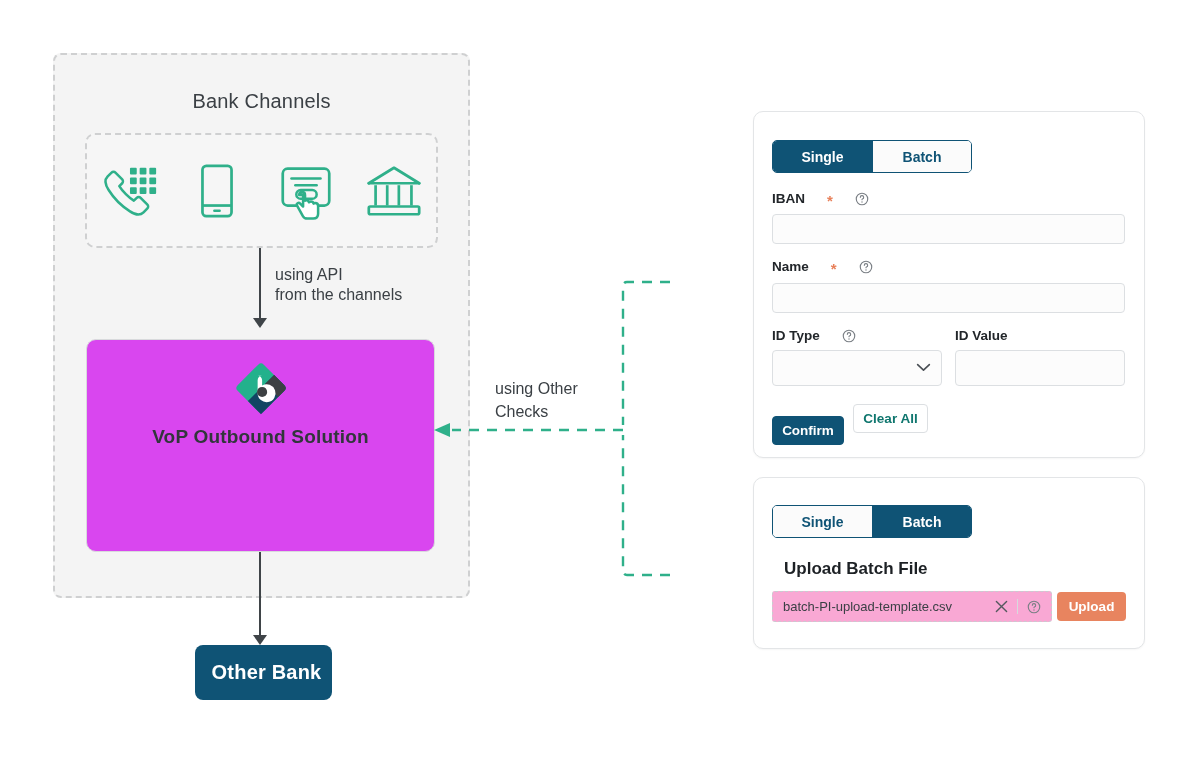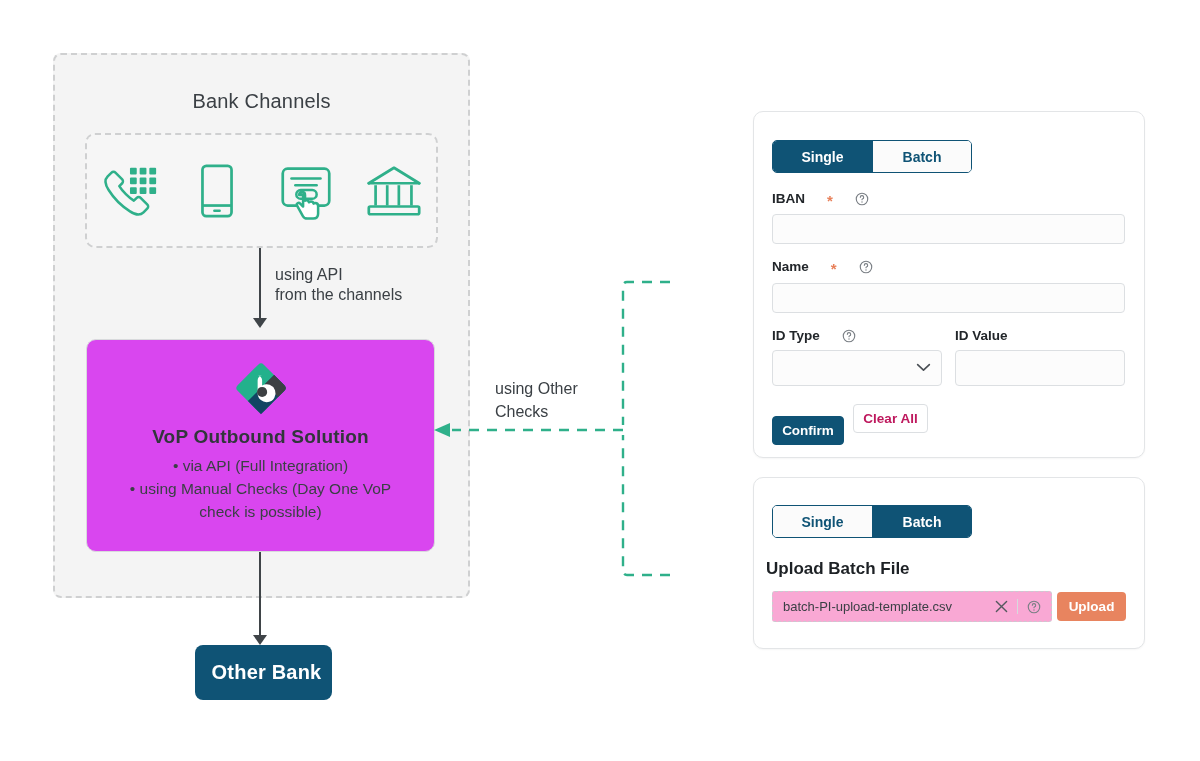--- a/index.html
+++ b/index.html
@@ -129,21 +129,21 @@
     border:1px solid #dcdfe2;border-radius:4px;box-sizing:border-box;
   }
   .chev{position:absolute;right:10px;top:12px;width:15px;height:9px;}
 
   .btn{
     position:absolute;height:29px;border-radius:4px;box-sizing:border-box;
     display:flex;align-items:center;justify-content:center;
     font-size:13.5px;font-weight:bold;cursor:pointer;
   }
   .btn-primary{background:#0f5375;color:#fff;border:1px solid #0f5375;}
-  .btn-ghost{background:#fff;color:#be185d;border:1px solid #dcdfe2;}
+  .btn-ghost{background:#fff;color:#0f766e;border:1px solid #dcdfe2;}
 
   .upload-title{
     position:absolute;font-size:17px;font-weight:bold;color:#1d2125;
   }
   .file-field{
     position:absolute;left:772px;top:591px;width:280px;height:31px;
     border:1px dashed #c9cccf;border-radius:3px;box-sizing:border-box;
     display:flex;align-items:center;padding:0 10px;background:#f9a8d4;
   }
   .file-name{font-size:13px;color:#3b4045;flex:1;white-space:nowrap;}
@@ -221,25 +221,20 @@
       <g transform="rotate(45 50 50)">
         <rect x="17" y="17" width="66" height="66" rx="7" fill="#23b18c"></rect>
         <path d="M50 17h26a7 7 0 0 1 7 7v59H50z" fill="#124563"></path>
         <path d="M50 17h26a7 7 0 0 1 7 7v16H50z" fill="#3c4043"></path>
       </g>
       <path d="M41 24c4.5 0 8 3.5 8 8v9.5a16 16 0 1 1-8 13.9V32c0-4.5 3.5-8 8-8z" fill="#ffffff" transform="translate(3,4)"></path>
       <circle cx="52" cy="57" r="9" fill="#3c4043"></circle>
       <circle cx="40" cy="27" r="1.2" fill="#ffffff" opacity="0"></circle>
     </svg>
     <div class="vop-title">VoP Outbound Solution</div>
-    <ul class="vop-bullets">
-      <li>•  via API (Full Integration)</li>
-      <li>•  using Manual Checks (Day One VoP</li>
-      <li>check is possible)</li>
-    </ul>
   </div>
 
   <div class="arrow-v2"></div>
   <div class="arrowhead-down" id="ah2"></div>
 
   <div class="other-bank">
     <span>Other Bank</span>
   </div>
 
   <svg class="teal-connector" viewBox="0 0 350 320" fill="none">
@@ -309,21 +304,21 @@
     <span>Clear All</span>
   </div>
 
   <div class="panel-card" id="card-batch"></div>
 
   <div class="tabs" style="left:772px;top:505px;">
     <div class="tab">Single</div>
     <div class="tab active">Batch</div>
   </div>
 
-  <div class="upload-title" style="left:766px;top:559px;">Upload Batch File</div>
+  <div class="upload-title" style="left:784px;top:559px;">Upload Batch File</div>
 
   <div class="file-field">
     <span class="file-name">batch-PI-upload-template.csv</span>
     <svg class="x-ico" viewBox="0 0 14 14" fill="none">
       <path d="M1.5 1.5 12.5 12.5M12.5 1.5 1.5 12.5" stroke="#55595e" stroke-width="1.5" stroke-linecap="round"></path>
     </svg>
     <div class="divider-v"></div>
     <svg class="help-ico" viewBox="0 0 20 20" fill="none">
       <circle cx="10" cy="10" r="8.2" stroke="#7a7f85" stroke-width="1.6"></circle>
       <path d="M7.6 7.6a2.4 2.4 0 1 1 2.9 2.4c-.5.15-.5.6-.5 1.1" stroke="#7a7f85" stroke-width="1.6" stroke-linecap="round"></path>

